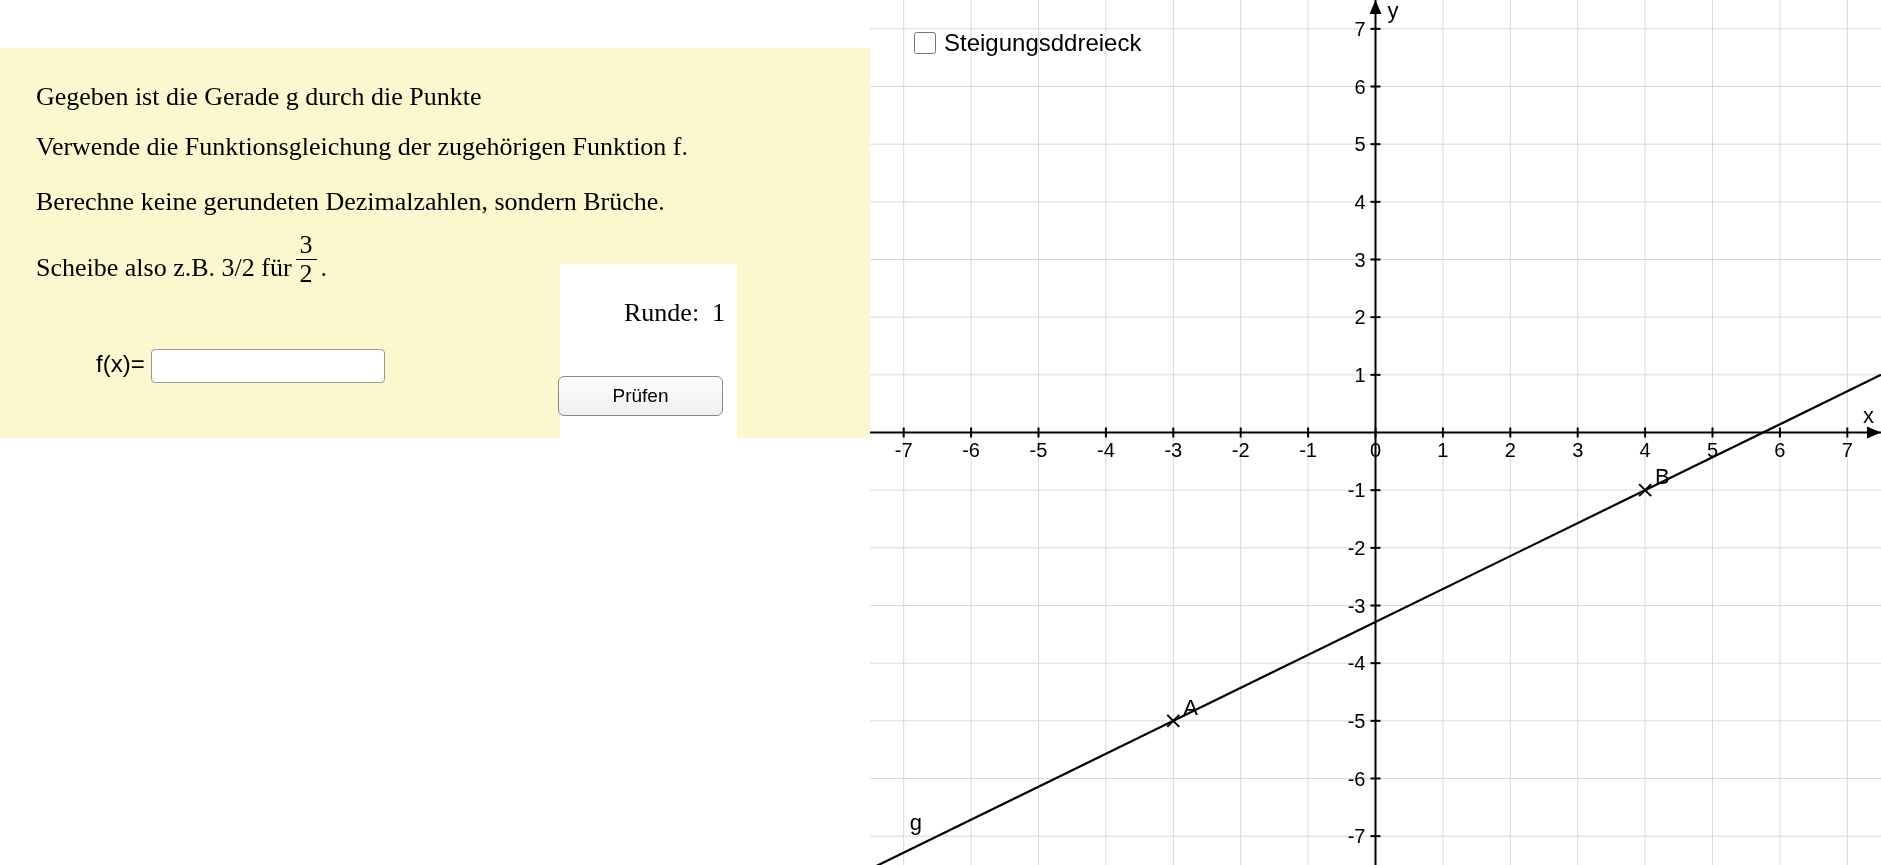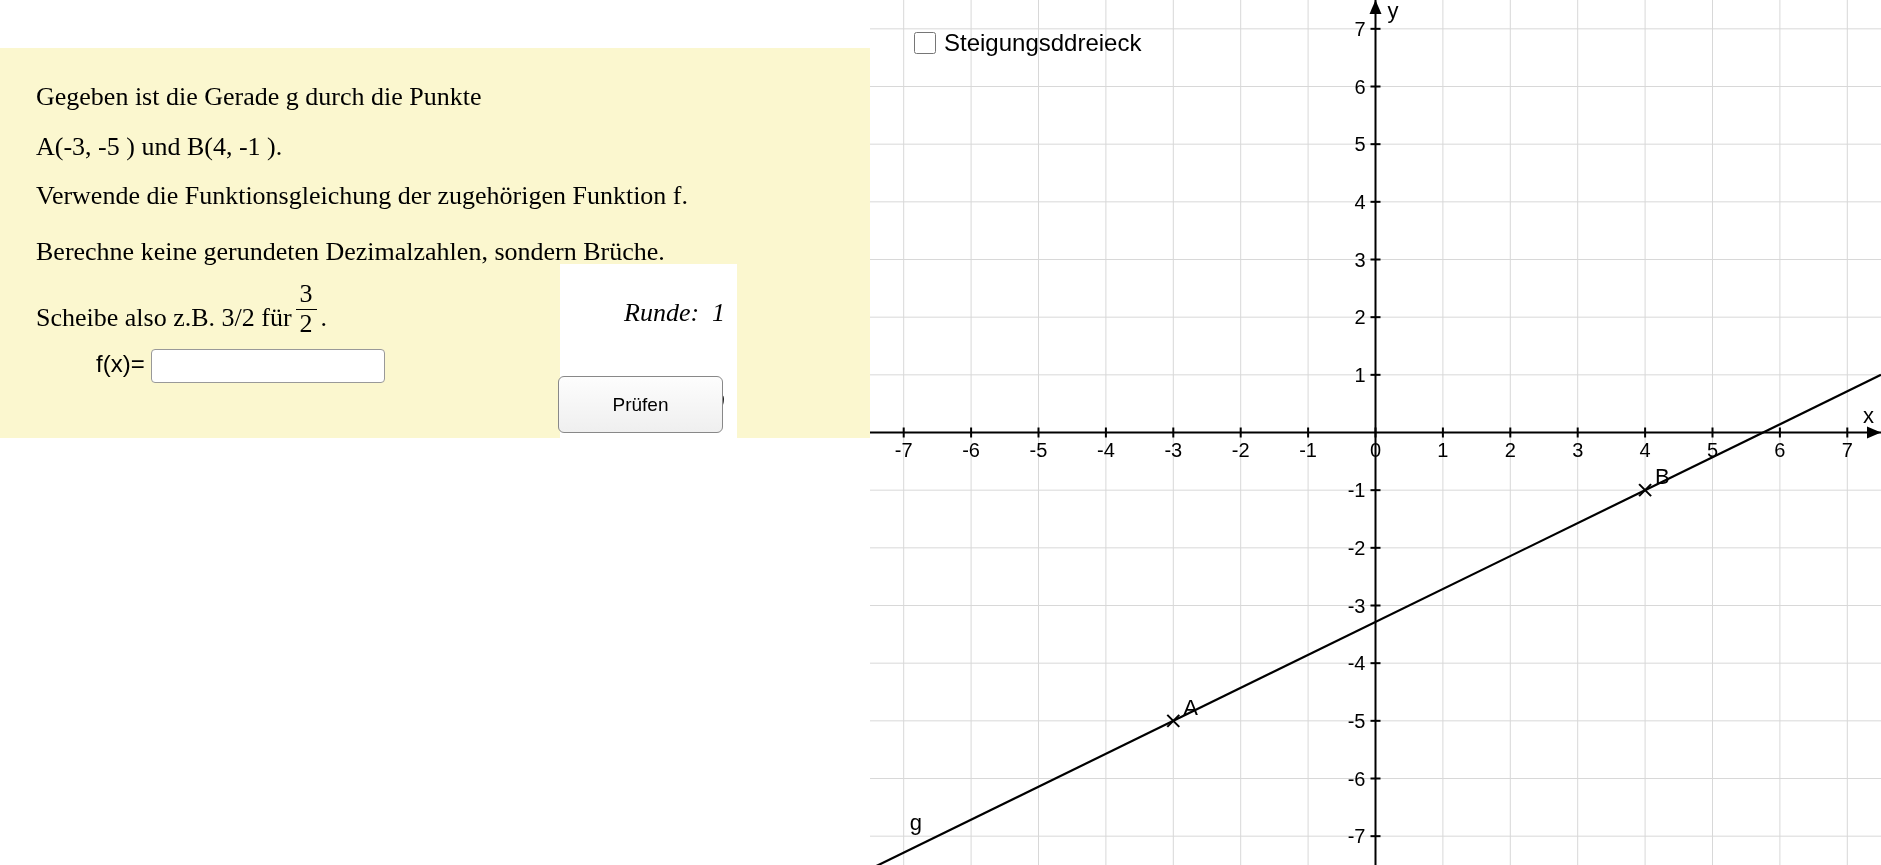--- a/index.html
+++ b/index.html
@@ -5,38 +5,37 @@
   html,body{margin:0;padding:0;font-family:"Times New Roman",serif;background:#fff;}
   .page{position:relative;width:1881px;height:865px;}
   .left-panel{position:absolute;left:0;top:0;width:870px;height:390px;background:#fbf7cf;padding:28px 36px 20px 36px;box-sizing:border-box;margin-top:48px;}
   .problem-text{font-size:26px;line-height:1.6;}
   .problem-text p{margin:0 0 8px 0;}
   .frac-line{display:inline-flex;align-items:flex-end;}
   .frac{display:inline-block;vertical-align:middle;text-align:center;margin:0 4px;}
   .frac .num{display:block;border-bottom:1.5px solid #000;padding:0 4px;line-height:1.1;}
   .frac .den{display:block;padding:0 4px;line-height:1.1;}
   .status-box{position:absolute;left:560px;top:216px;background:#fff;font-size:26px;padding:4px 12px 6px 12px;}
-  .status-box div{white-space:pre;font-style:italic;}
+  .status-box div{white-space:pre;}
   .input-row{position:absolute;left:96px;top:301px;font-family:Arial,sans-serif;font-size:24px;}
   .input-row input{width:228px;height:30px;font-size:20px;border:1px solid #999;border-radius:4px;background:#fff;vertical-align:middle;}
-  .check-btn{position:absolute;left:558px;top:328px;width:165px;height:57px;font-size:19px;font-family:Arial,sans-serif;background:linear-gradient(#fdfdfd,#efefef);border:1px solid #888;border-radius:6px;cursor:pointer;}
+  .check-btn{position:absolute;left:558px;top:328px;width:165px;height:40px;font-size:19px;font-family:Arial,sans-serif;background:linear-gradient(#fdfdfd,#efefef);border:1px solid #888;border-radius:6px;cursor:pointer;}
   .graph{position:absolute;left:870px;top:0;width:1011px;height:865px;}
   .graph svg{position:absolute;left:0;top:0;}
   .checkbox-wrap{position:absolute;left:40px;top:29px;font-family:Arial,sans-serif;font-size:24px;display:flex;align-items:center;}
   .checkbox-wrap input{width:22px;height:22px;margin-right:8px;}
 </style>
 </head>
 <body>
 
 <div class="page">
 
   <div class="left-panel">
     <div class="problem-text">
       <p>Gegeben ist die Gerade g durch die Punkte</p>
-      <p>A(-3, -5 ) und B(4, -1 ).</p>
       <p>Verwende die Funktionsgleichung der zugehörigen Funktion f.</p>
       <p style="margin-top:14px">Berechne keine gerundeten Dezimalzahlen, sondern Brüche.</p>
       <p class="frac-line">
         <span>Scheibe also z.B. 3/2 für </span>
         <span class="frac">
           <span class="num">3</span>
           <span class="den">2</span>
         </span>
         <span>.</span>
       </p>

